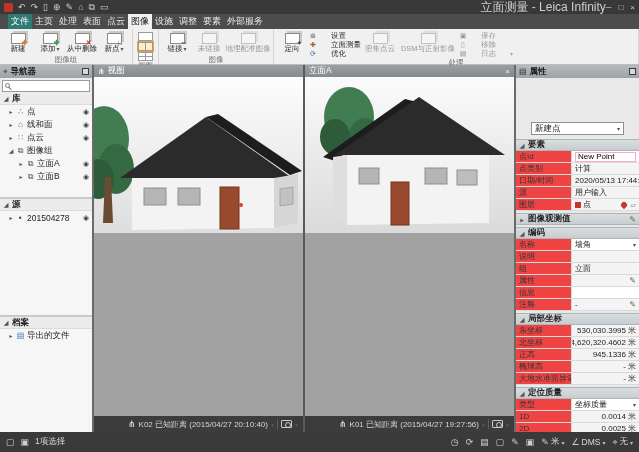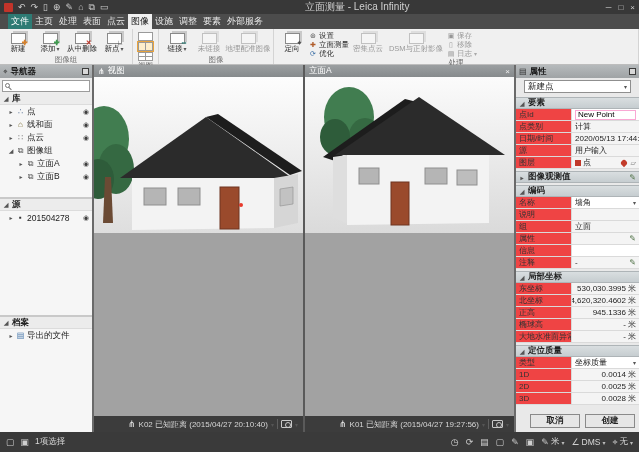--- a/index.html
+++ b/index.html
@@ -4,41 +4,41 @@
 <style>
   *{margin:0;padding:0;box-sizing:border-box;font-family:"Liberation Sans",sans-serif;}
   html,body{width:639px;height:452px;background:#3a3a3a;overflow:hidden;}
   .app{width:639px;height:452px;display:flex;flex-direction:column;font-size:9px;color:#222;}
 
   
   .titlebar{height:14px;background:#383838;display:flex;align-items:center;color:#d8d8d8;font-size:9px;padding:0 4px;flex:0 0 auto;}
   .qat{display:flex;align-items:center;gap:5px;}
   .qat .qi{font-size:9px;line-height:10px;color:#cfcfcf;cursor:default;}
   .qat .logo{width:9px;height:9px;background:#c2342a;border-radius:1px;display:inline-block;}
-  .title-text{flex:1;text-align:center;color:#cfcfcf;font-size:10px;}
+  .title-text{flex:1;text-align:right;color:#cfcfcf;font-size:12px;}
   .winbtns{display:flex;gap:7px;color:#cfcfcf;font-size:8px;}
 
   
   .tabbar{height:15px;background:#4c4c4c;display:flex;align-items:stretch;flex:0 0 auto;}
   .tab{padding:0 3px;display:flex;align-items:center;color:#e8e8e8;font-size:9px;cursor:default;}
   .tab.file{background:#2e7b74;color:#fff;margin-left:8px;}
   .tab.active{background:#f0f0f0;color:#1d1d1d;}
 
   
   .ribbon{height:36px;background:#f0f0f0;border-bottom:1px solid #bdbdbd;display:flex;flex:0 0 auto;}
   .rgroup{display:flex;flex-direction:column;border-right:1px solid #d4d4d4;padding:1px 3px 0 3px;}
   .rbody{flex:1;display:flex;align-items:flex-start;gap:2px;}
   .rlabel{height:9px;text-align:center;color:#6d6d6d;font-size:7.5px;line-height:9px;}
   .bigbtn{width:30px;display:flex;flex-direction:column;align-items:center;gap:1px;padding-top:1px;cursor:default;}
   .bigbtn .cap{font-size:7.5px;color:#2a2a2a;white-space:nowrap;line-height:8px;display:flex;align-items:center;gap:1px;}
   .ph{width:15px;height:11px;background:#fdfdfd;border:1px solid #8a8a8a;box-shadow:2px -2px 0 -0px #c9c9c9;position:relative;margin-top:2px;}
   .badge{position:absolute;right:-3px;bottom:-3px;font-size:7px;line-height:7px;font-weight:bold;}
   .dis{opacity:.45;}
   .smallcol{display:flex;flex-direction:column;gap:1px;padding-top:2px;}
-  .smallbtn{display:flex;align-items:center;gap:2px;font-size:7.5px;color:#2a2a2a;white-space:nowrap;cursor:default;line-height:8px;}
+  .smallbtn{display:flex;align-items:center;gap:14px;font-size:7.5px;color:#2a2a2a;white-space:nowrap;cursor:default;line-height:8px;}
   .smallbtn .si{width:8px;text-align:center;font-size:7px;}
   .vpcol{display:flex;flex-direction:column;gap:1px;padding:2px 2px 0 2px;}
   .vpbtn{width:15px;height:9px;border:1px solid #9a9a9a;background:#fff;position:relative;cursor:default;}
   .vpbtn.two::after{content:"";position:absolute;left:6px;top:0;bottom:0;border-left:1px solid #9a9a9a;}
   .vpbtn.four::after{content:"";position:absolute;left:6px;top:0;bottom:0;border-left:1px solid #9a9a9a;}
   .vpbtn.four::before{content:"";position:absolute;top:3px;left:0;right:0;border-top:1px solid #9a9a9a;}
   .vpbtn.sel{outline:1px solid #e8a33d;background:#fdeecb;}
   .arrow{font-size:6px;color:#555;}
 
   
@@ -73,21 +73,21 @@
   .vcanvas{flex:1;min-height:0;position:relative;}
   .vcanvas svg{display:block;width:100%;height:100%;}
   .vfoot{height:16px;background:#3c3c3c;color:#d6d6d6;display:flex;align-items:center;justify-content:flex-end;gap:3px;padding:0 5px;font-size:8px;flex:0 0 auto;}
   .vfoot .tripod{font-size:9px;color:#e8e8e8;}
   .cam{width:11px;height:8px;border:1px solid #c9c9c9;border-radius:1px;position:relative;}
   .cam::after{content:"";position:absolute;left:3px;top:1px;width:4px;height:4px;border:1px solid #c9c9c9;border-radius:50%;}
   .sep{width:1px;height:10px;background:#5f5f5f;}
 
   
   .panel-r{width:125px;background:#e9e9e9;display:flex;flex-direction:column;border-left:2px solid #6a6a6a;}
-  .selrow{padding:2px 8px;flex:0 0 auto;}
+  .selrow{padding:2px 15px;flex:0 0 auto;margin-top:42px;}
   .selbox{height:13px;background:#fff;border:1px solid #8f8f8f;display:flex;align-items:center;padding:0 3px;font-size:8.5px;}
   .selbox .arrow{margin-left:auto;}
   .psec{flex:0 0 auto;margin-top:2px;}
   .pshead{height:12px;background:linear-gradient(#d9dee0,#c6cdd0);border:1px solid #aeb4b7;border-left:0;border-right:0;display:flex;align-items:center;gap:3px;padding:0 3px;font-weight:bold;font-size:8.5px;color:#1f1f1f;}
   .pshead .pencil{margin-left:auto;color:#5a7a52;font-size:8px;font-weight:normal;}
   .prow{height:12px;display:flex;align-items:stretch;border-bottom:1px solid #dadada;background:#f4f4f4;}
   .plabel{width:56px;display:flex;align-items:center;padding:0 3px;font-size:8px;color:#333;background:#ef4444;border-right:1px solid #dadada;white-space:nowrap;overflow:hidden;}
   .pval{flex:1;display:flex;align-items:center;justify-content:flex-end;gap:2px;padding:0 3px;font-size:8px;color:#222;white-space:nowrap;overflow:hidden;}
   .pval.left{justify-content:flex-start;}
   .pval.white{background:#fff;}

